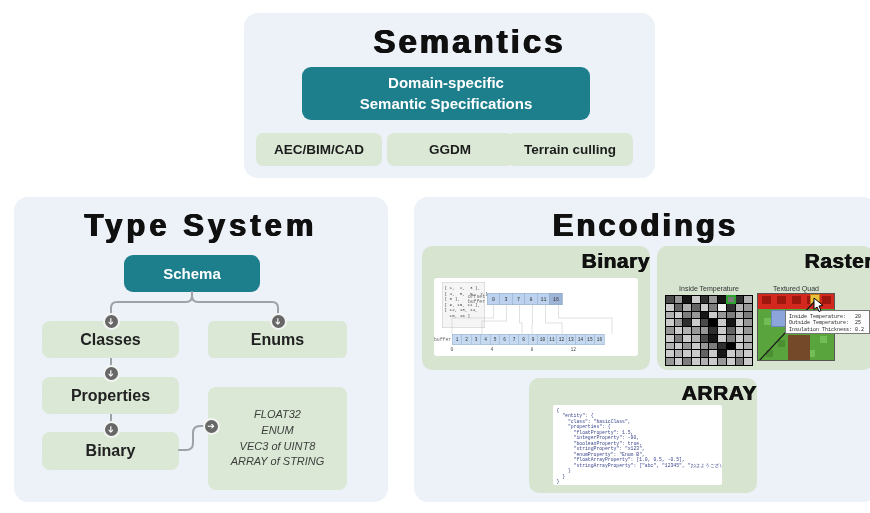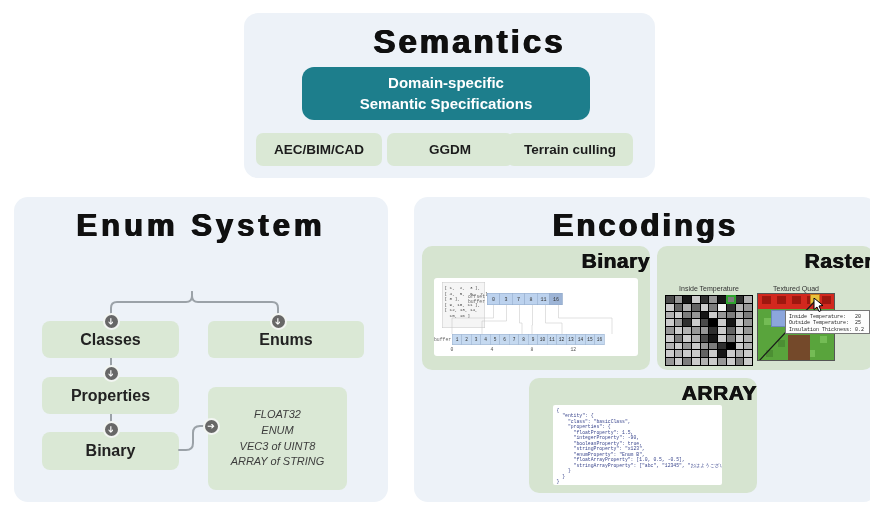--- a/index.html
+++ b/index.html
@@ -90,59 +90,60 @@
 
   .cursor-svg { position:absolute; z-index:6; }
 </style>
 </head>
 <body>
 
 <div class="canvas">
 
   <div class="panel" style="left:244px; top:13px; width:411px; height:165px;">
     <div class="panel-title" style="top:10px; font-size:33px;padding-left:40px;">Semantics</div>
-    <div class="tealbox" style="left:58px; top:54px; width:288px; height:53px;border-radius:12px;">
+    <div class="tealbox" style="left:58px; top:54px; width:288px; height:53px;">
       <span class="spec-text">Domain-specific
 Semantic Specifications</span>
     </div>
     <div class="greenbtn" style="left:143px; top:120px; width:126px; height:33px;">GGDM</div>
     <div class="greenbtn" style="left:12px; top:120px; width:126px; height:33px;">AEC/BIM/CAD</div>
     <div class="greenbtn" style="left:263px; top:120px; width:126px; height:33px;">Terrain culling</div>
   </div>
 
   <div class="panel" style="left:14px; top:197px; width:374px; height:305px;">
-    <div class="panel-title" style="top:11px; font-size:31px; letter-spacing:4px;">Enum System</div>
+    <div class="panel-title" style="top:11px; font-size:31px; letter-spacing:4px;">Type System</div>
 
     <svg class="conn-svg" width="374" height="305" viewBox="0 0 374 305">
       <path d="M178,95 V99 Q178,105 172,105 H103 Q97,105 97,111 V118" stroke="#9BA2A8" stroke-width="2" fill="none" stroke-linecap="round"></path>
       <path d="M178,95 V99 Q178,105 184,105 H258 Q264,105 264,111 V118" stroke="#9BA2A8" stroke-width="2" fill="none" stroke-linecap="round"></path>
       <path d="M97,161 V172" stroke="#9BA2A8" stroke-width="2" fill="none"></path>
       <path d="M97,217 V228" stroke="#9BA2A8" stroke-width="2" fill="none"></path>
       <path d="M165,253 H172 Q179,253 179,246 V236 Q179,229 186,229 H189" stroke="#9BA2A8" stroke-width="2" fill="none" stroke-linecap="round"></path>
     </svg>
 
+    <div class="tealbox" style="left:110px; top:58px; width:136px; height:37px; font-size:15px;">Schema</div>
 
     <div class="circlearrow down" style="left:88.5px; top:115.5px;">
         <span class="g">➔</span>
       </div>
     <div class="circlearrow down" style="left:255.5px; top:115.5px;">
         <span class="g">➔</span>
       </div>
     <div class="circlearrow down" style="left:88.5px; top:167.5px;">
         <span class="g">➔</span>
       </div>
     <div class="circlearrow down" style="left:88.5px; top:223.5px;">
         <span class="g">➔</span>
       </div>
     <div class="circlearrow" style="left:188.5px; top:220.5px;">
         <span class="g">➔</span>
       </div>
 
     <div class="nodebox" style="left:28px; top:124px; width:137px; height:37px;">Classes</div>
-    <div class="nodebox" style="left:194px; top:124px; width:156px; height:37px;border-radius:6px;">Enums</div>
+    <div class="nodebox" style="left:194px; top:124px; width:139px; height:37px;border-radius:6px;">Enums</div>
     <div class="nodebox" style="left:28px; top:180px; width:137px; height:37px;">Properties</div>
     <div class="nodebox" style="left:28px; top:235px; width:137px; height:38px;">Binary</div>
 
     <div class="typelist" style="left:194px; top:190px; width:139px; height:103px;">
 
     <div>FLOAT32</div>
         <div>ENUM</div>
         <div>VEC3 of UINT8</div>
         <div>ARRAY of STRING</div>
       </div>

